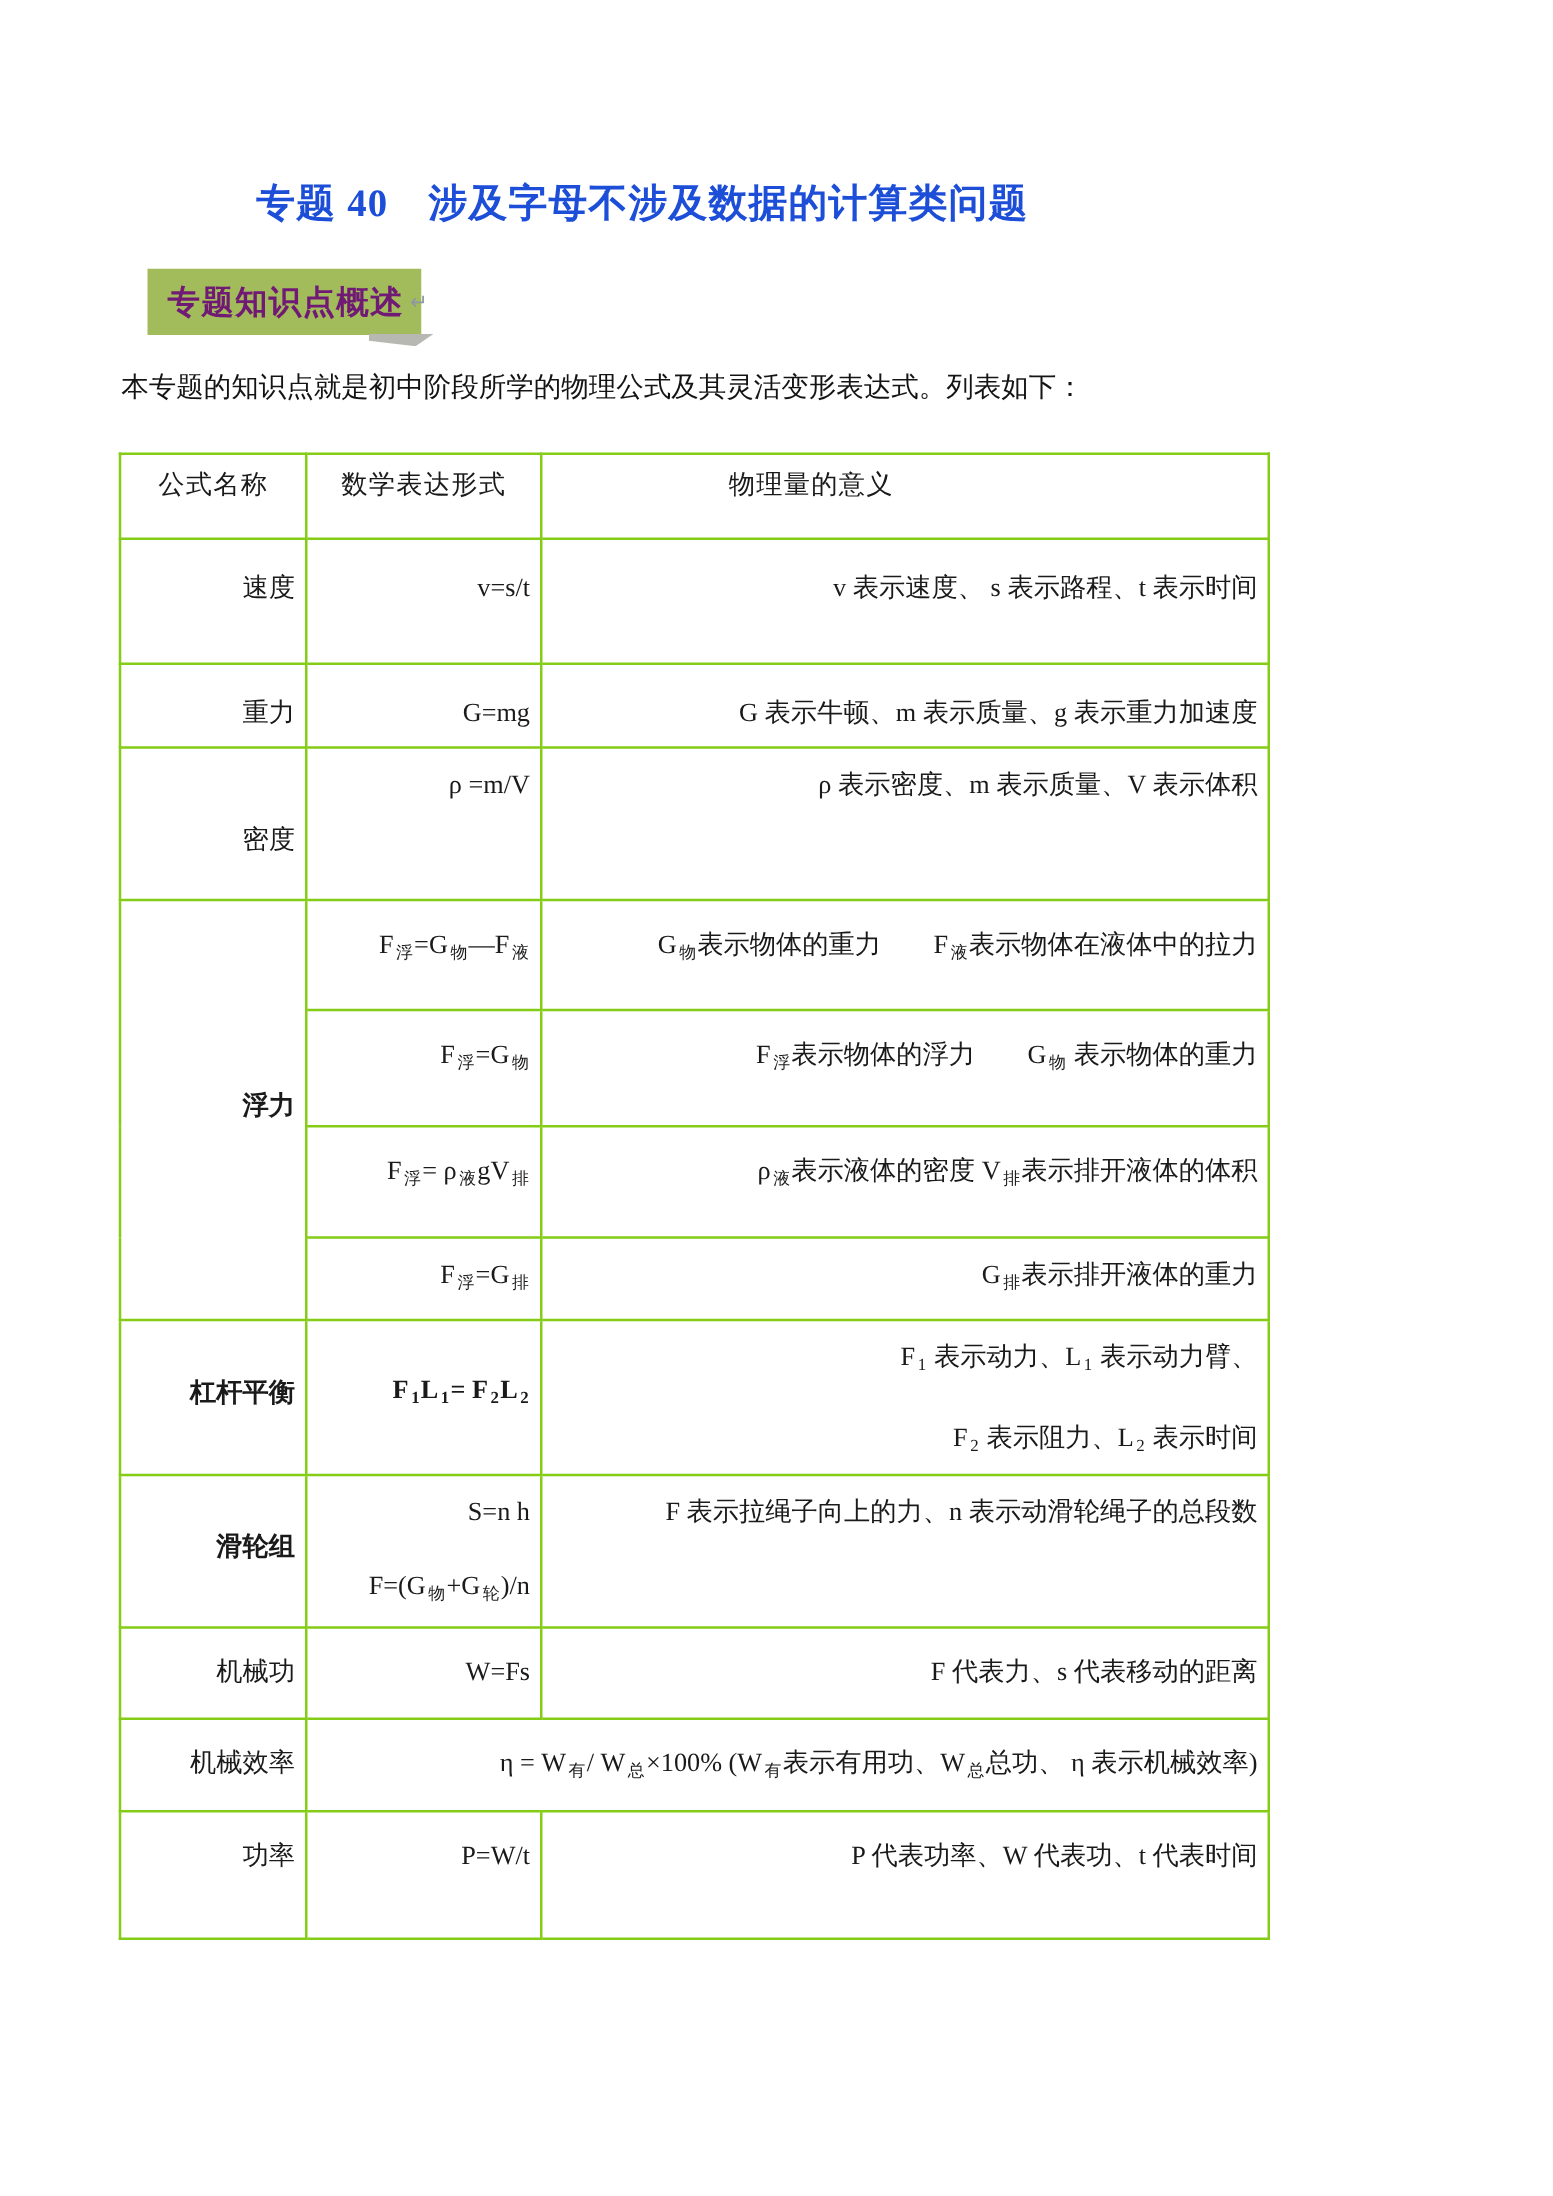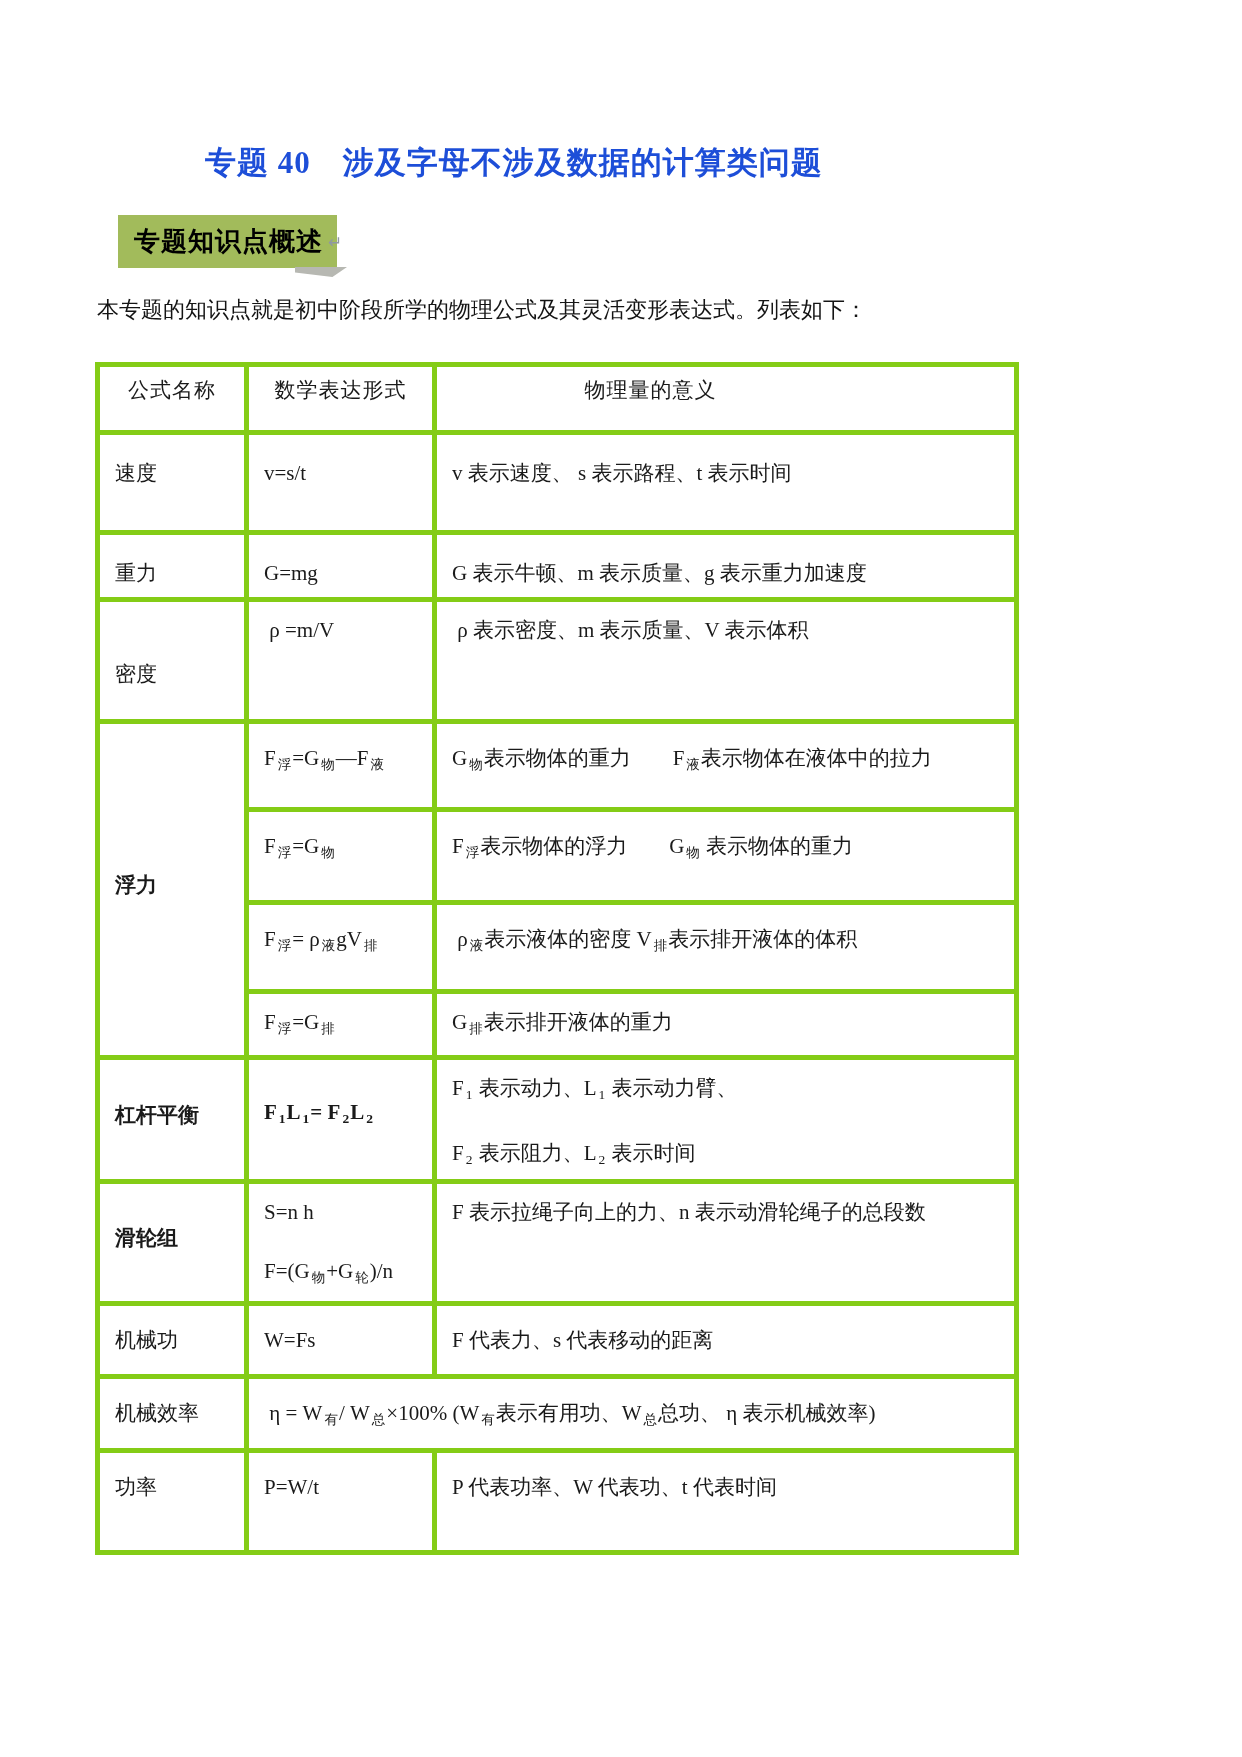--- a/index.html
+++ b/index.html
@@ -25,49 +25,49 @@
   }
   .badge::after { 
     content: ""; position: absolute;
     right: -10px; bottom: -9px;
     width: 52px; height: 10px;
     background: #b7b8b2;
     clip-path: polygon(0 0, 100% 0, 72% 100%, 0 55%);
   }
   .badge-label {
     font-family: Liberation Sans, sans-serif;
-    font-weight: 700; font-size: 26px; color: #000000;
+    font-weight: 700; font-size: 26px; color: #701a75;
     letter-spacing: 1px; white-space: nowrap;
   }
   .return-mark {
     font-size: 17px; color: #8f97a3; margin-left: 5px;
     font-family: "DejaVu Sans", sans-serif;
   }
   .intro {
     position: absolute; left: 97px; top: 295px;
     font-size: 22px; white-space: pre; color: #141414;
   }
   table.formula-table {
     position: absolute; left: 95px; top: 362px;
     width: 919px;
     border-collapse: collapse; table-layout: fixed;
   }
   col.c1 { width: 149px; }
   col.c2 { width: 188px; }
   col.c3 { width: 582px; }
-  th, td { border: 5px solid #84cc16; }
+  th, td { border: 2px solid #84cc16; }
   th {
     font-size: 21px; font-weight: 400;
     vertical-align: top; padding: 9px 0 0 0;
     text-align: center; letter-spacing: 1px;
   }
   th.h3 { padding-right: 150px; }
   td {
     font-size: 21px; vertical-align: top;
-    padding: 20px 8px 0 15px; line-height: 29px;
+    padding: 20px 8px 0 15px; line-height: 29px; text-align: right;
   }
   td.formula-cell, td.meaning-cell, td.merged-cell { white-space: pre-wrap; }
   td.v-mid { vertical-align: middle; padding-top: 0; padding-bottom: 8px; font-weight: bold; }
   td.name-low { padding-top: 58px; }
   td.pad-md { padding-top: 24px; }
   td.pad-sm { padding-top: 14px; }
   .line { min-height: 29px; }
   .line + .line { margin-top: 30px; }
   .subs {
     font-size: 13.5px;

